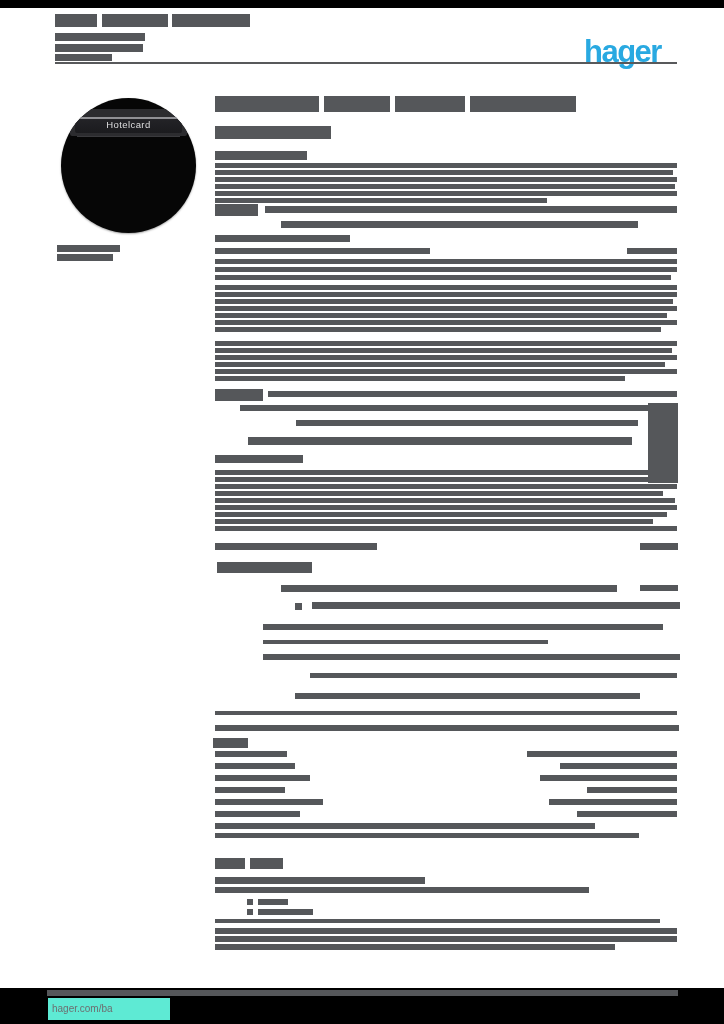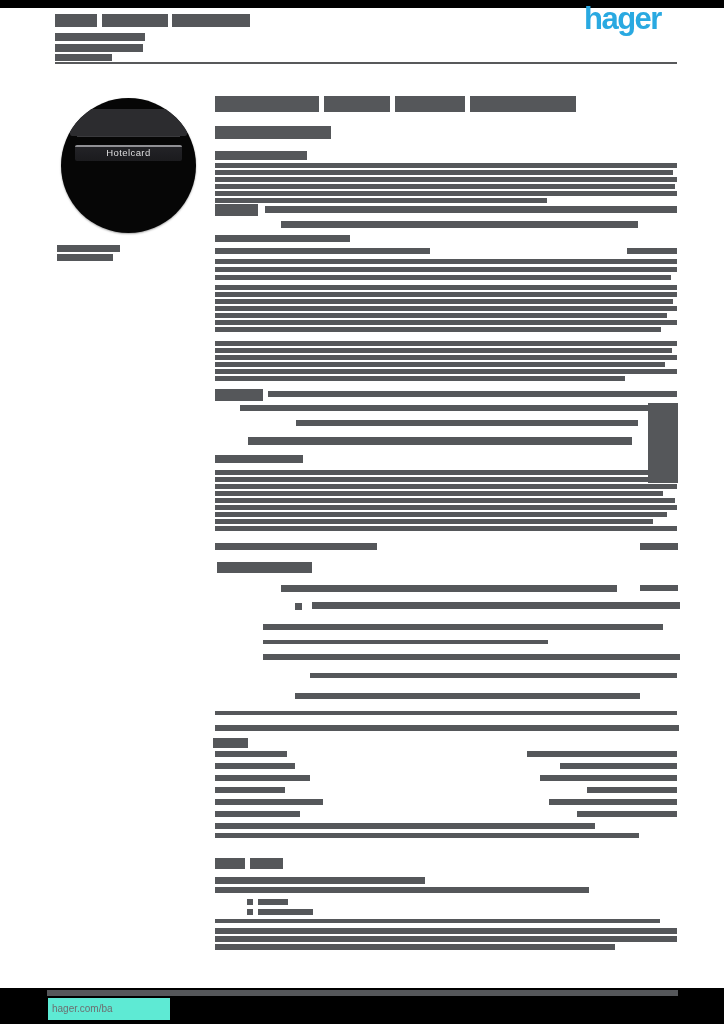--- a/index.html
+++ b/index.html
@@ -3,30 +3,30 @@
 <meta charset="utf-8">
 <style>
   html,body{margin:0;padding:0;background:#ffffff;}
   .page{position:relative;width:724px;height:1024px;background:#ffffff;overflow:hidden;
         font-family:"Liberation Sans",sans-serif;}
   .strip-top{position:absolute;left:0;top:0;width:724px;height:8px;background:#000;}
   .footer-band{position:absolute;left:0;top:988px;width:724px;height:36px;background:#000;}
   .blob{position:absolute;background:#55575a;}
   .blob.bullet{background:#4c4e51;}
   .header-rule{position:absolute;left:55px;top:62px;width:622px;height:2px;background:#58595b;}
-  .logo{position:absolute;left:584px;top:3px;font-weight:bold;font-size:31px;
+  .logo{position:absolute;left:584px;top:36px;font-weight:bold;font-size:31px;
         letter-spacing:-1.5px;line-height:1;}
   
   .photo{position:absolute;left:61px;top:98px;width:135px;height:135px;border-radius:50%;
          background:#060606;overflow:hidden;box-shadow:0 1px 2px rgba(0,0,0,.35);}
   .photo-top{position:absolute;left:9px;right:9px;top:11px;height:27px;background:#2c2c2f;
              border-radius:7px 7px 2px 2px;}
   .photo-slot{position:absolute;left:14px;right:14px;top:19px;height:16px;border-radius:2px;
               background:linear-gradient(#909094 0,#909094 2px,#232327 2px,#1b1b1e 100%);
-              display:flex;align-items:center;justify-content:center;margin-top:28px;}
+              display:flex;align-items:center;justify-content:center;}
   .photo-slot span{color:#dededf;font-size:9.5px;letter-spacing:.4px;line-height:1;}
   .photo-underline{position:absolute;left:16px;right:16px;top:38px;height:1px;background:#3a3a3d;}
   
   .footer-rule{position:absolute;left:47px;top:990px;width:631px;height:6px;background:#55575a;}
   .link-box{position:absolute;left:48px;top:998px;width:122px;height:22px;background:#5eead4;
             display:flex;align-items:center;text-decoration:none;cursor:pointer;}
   .link-box span{font-size:10px;color:#6d6e70;padding-left:4px;line-height:1;}
 </style>
 </head>
 <body>

